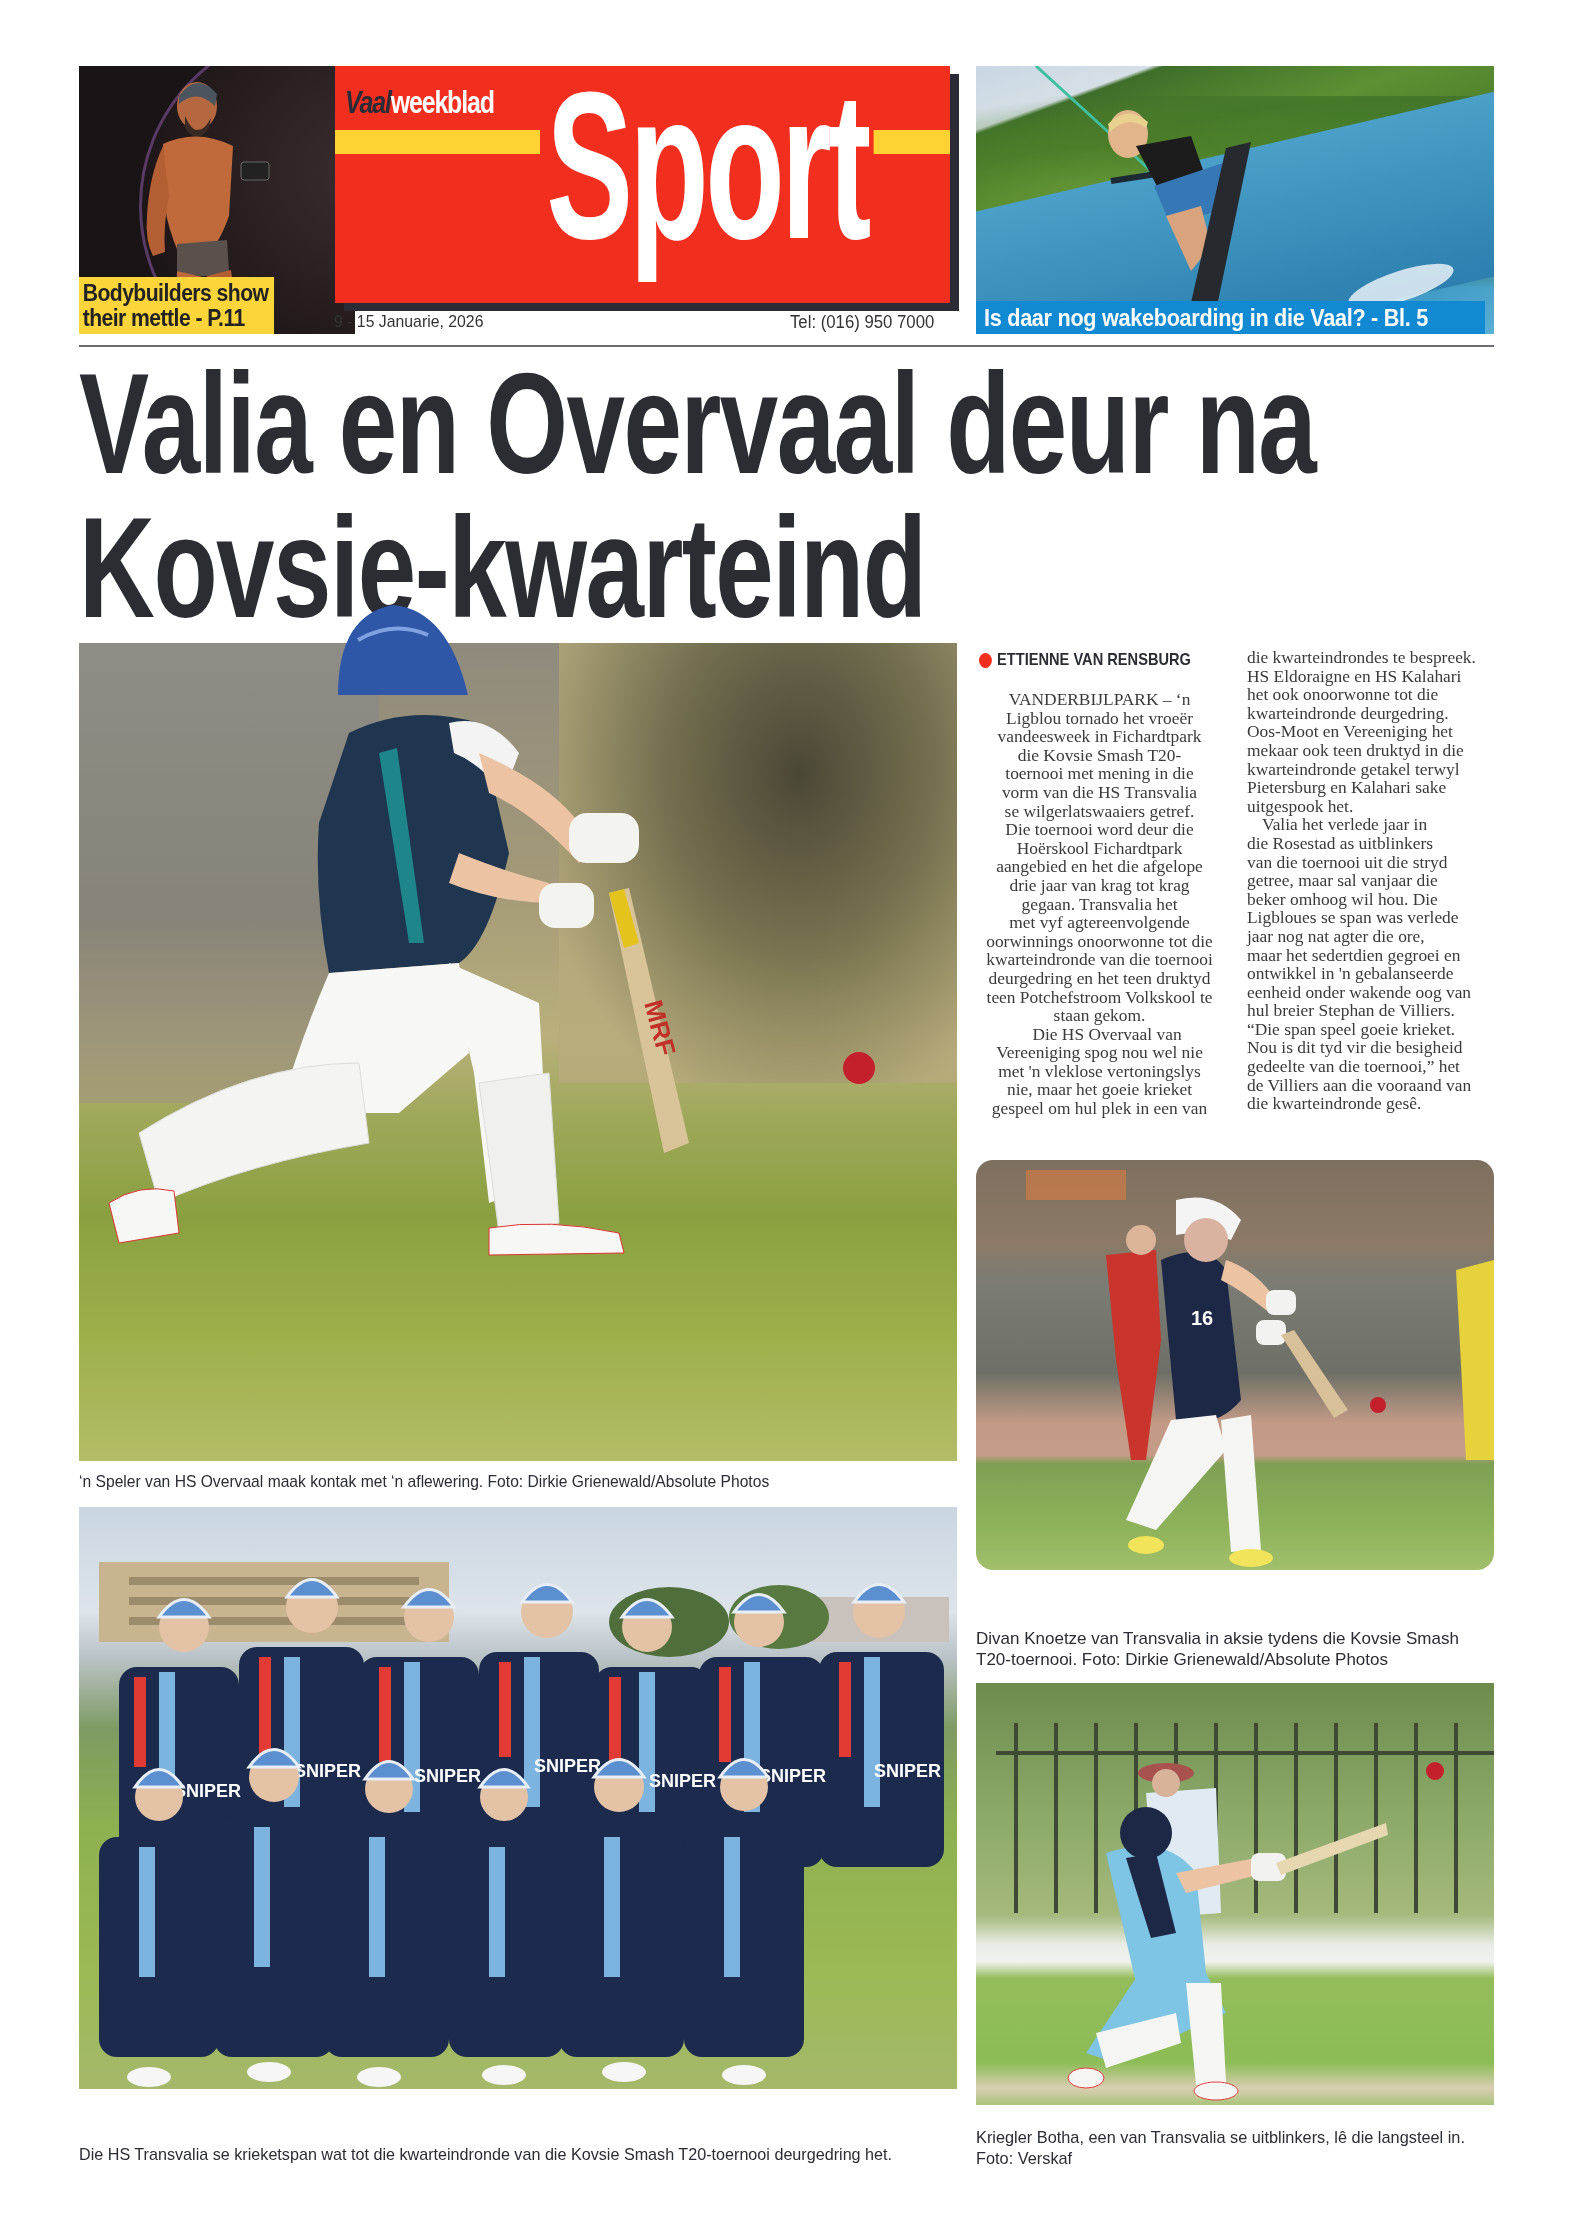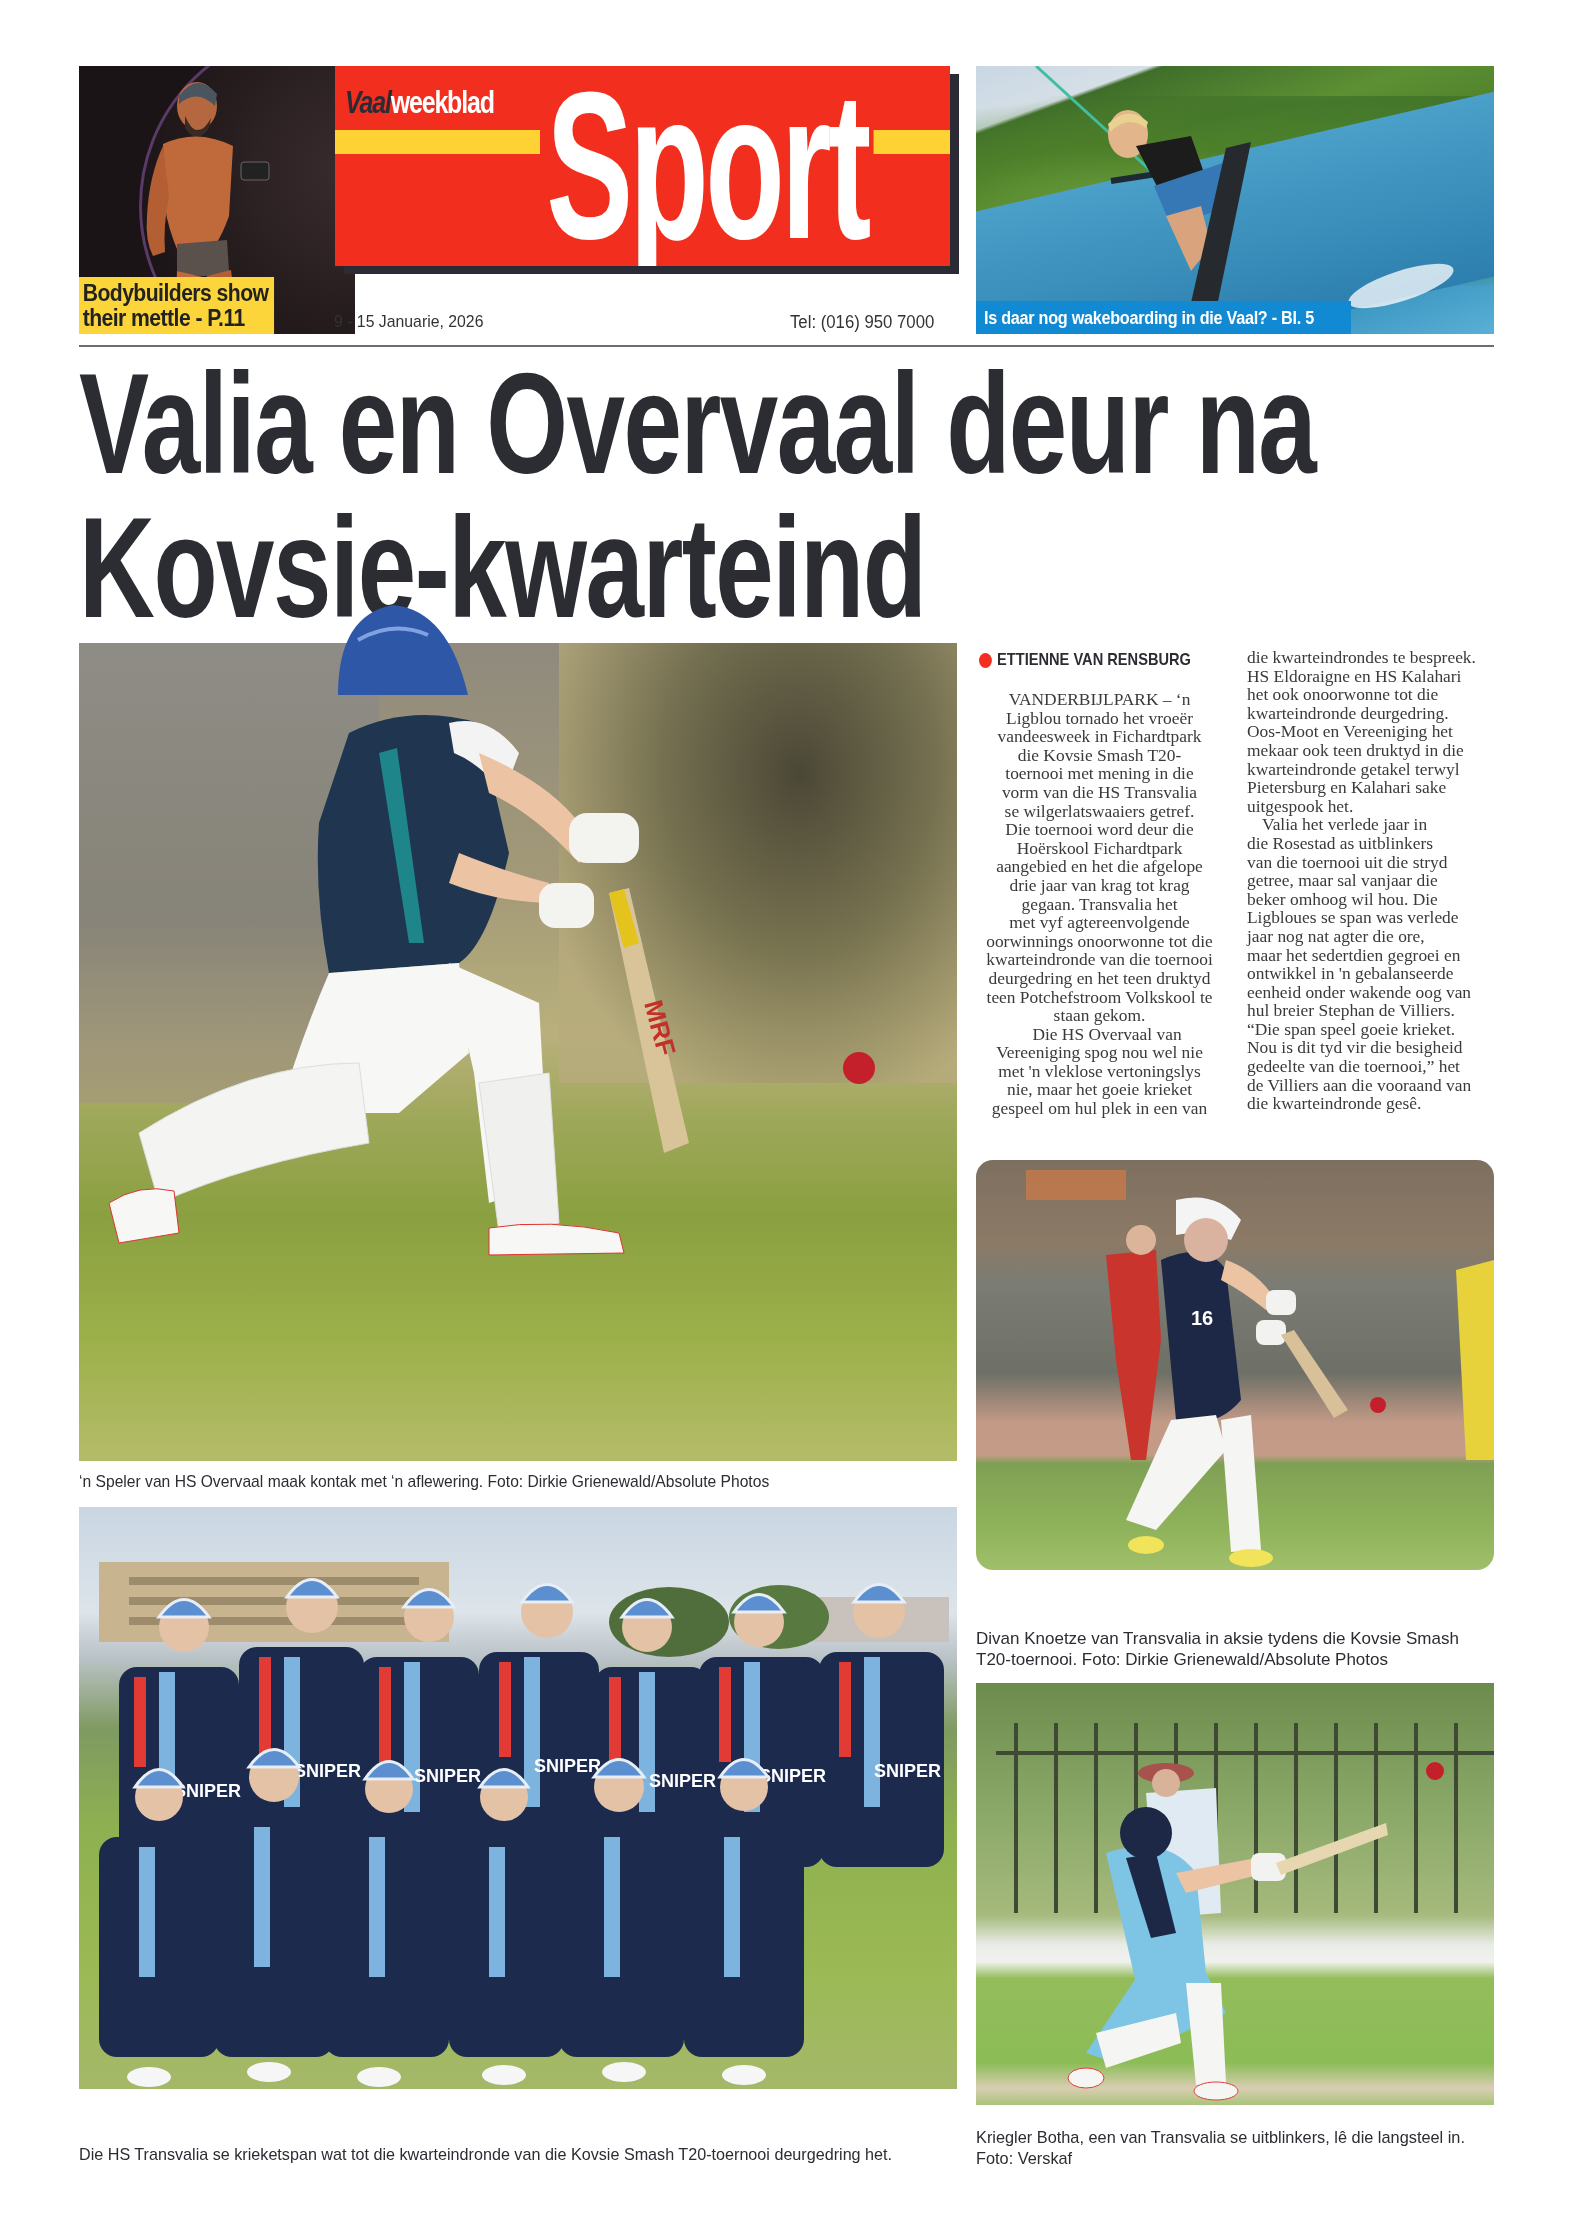--- a/index.html
+++ b/index.html
@@ -9,21 +9,21 @@
     .abs { position: absolute; }
 
     
     .teaser-left { left: 79px; top: 66px; width: 276px; height: 268px; background: #1a1416; overflow: hidden; }
     .teaser-left .bg-arc { position: absolute; left: 60px; top: -40px; width: 360px; height: 360px; border-radius: 50%;
       border: 3px solid #5a3a66; background: radial-gradient(circle at 60% 40%, #3a2c2e 0%, #231a1c 55%, #120e10 100%); }
     .teaser-left .caption { position: absolute; left: 0; bottom: 0; background: #fcd53a; color: #222;
       font-family: "Liberation Sans", sans-serif; font-weight: bold; font-size: 23px; line-height: 25px;
       padding: 4px 6px 3px 4px; letter-spacing: -0.6px; transform: scaleX(0.92); transform-origin: left bottom; white-space: nowrap; }
 
-    .brand-box { left: 335px; top: 66px; width: 615px; height: 200px; background: #f22f1e; box-shadow: 9px 8px 0 #2b2b35; overflow: hidden; }
+    .brand-box { left: 335px; top: 66px; width: 615px; height: 237px; background: #f22f1e; box-shadow: 9px 8px 0 #2b2b35; overflow: hidden; }
     .brand-box .stripe { position: absolute; left: 0; top: 64px; width: 100%; height: 24px; background: #fdd232; }
     .brand-box .vaal { position: absolute; left: 10px; top: 18px; font-family: "Liberation Sans", sans-serif; font-weight: bold;
       font-size: 32px; line-height: 36px; letter-spacing: -1.5px; transform: scaleX(0.78); transform-origin: left top; white-space: nowrap; }
     .brand-box .vaal .v1 { color: #2b2b35; font-style: italic; }
     .brand-box .vaal .v2 { color: #ffffff; }
     .brand-box .sport { position: absolute; left: 205px; top: -10px; color: #ffffff; font-family: "Liberation Sans", sans-serif;
       font-weight: bold; font-size: 210px; line-height: 220px; letter-spacing: -6px; transform: scaleX(0.62); transform-origin: left top;
       white-space: nowrap; background: #f22f1e; padding: 0 10px; }
 
     .issue-date { left: 334px; top: 312px; font-size: 17px; color: #333; transform: scaleX(0.93); transform-origin: left top; white-space: nowrap; }
@@ -31,21 +31,21 @@
 
     .teaser-right { left: 976px; top: 66px; width: 518px; height: 268px; overflow: hidden;
       background: linear-gradient(160deg, #c9d7e4 0%, #d5dfe6 14%, #3f6e2a 15%, #5d8f33 35%, #4c7e2b 55%, #3a7f9c 62%, #2f8cb8 75%, #5ab0d6 100%); }
     .teaser-right .trees { position: absolute; left: 0; top: 30px; width: 100%; height: 190px;
       background: radial-gradient(ellipse at 30% 60%, #6fa13e 0%, rgba(80,130,40,0.6) 40%, transparent 70%),
                   radial-gradient(ellipse at 80% 40%, #4e8a2e 0%, rgba(60,110,40,0.7) 45%, transparent 75%); }
     .teaser-right .water { position: absolute; left: -20px; top: 150px; width: 600px; height: 180px; background: linear-gradient(180deg, #4aa0c9, #2c7fae);
       transform: rotate(-13deg); transform-origin: left top; }
     .teaser-right .wake { position: absolute; left: 370px; top: 205px; width: 110px; height: 30px; border-radius: 50%; background: rgba(255,255,255,0.75); transform: rotate(-18deg); }
     .teaser-right .caption { position: absolute; left: 0; bottom: 0; background: #1289d3; color: #ffffff; font-weight: bold;
-      font-size: 18px; line-height: 30px; padding: 2px 0 1px 8px; white-space: nowrap; letter-spacing: -0.3px; }
+      font-size: 24px; line-height: 30px; padding: 2px 8px 1px 8px; white-space: nowrap; letter-spacing: -0.3px; }
     .teaser-right .caption span { display: inline-block; transform: scaleX(0.9); transform-origin: left center; }
 
     .rule { left: 79px; top: 345px; width: 1415px; height: 2px; background: #6b6d75; }
 
     
     .headline { left: 79px; top: 352px; width: 1440px; font-family: "Liberation Sans", sans-serif; font-weight: bold;
       font-size: 142px; line-height: 144px; color: #2b2d33; letter-spacing: -2px; transform: scaleX(0.74); transform-origin: left top; white-space: nowrap; }
 
     
     .photo { overflow: hidden; }

